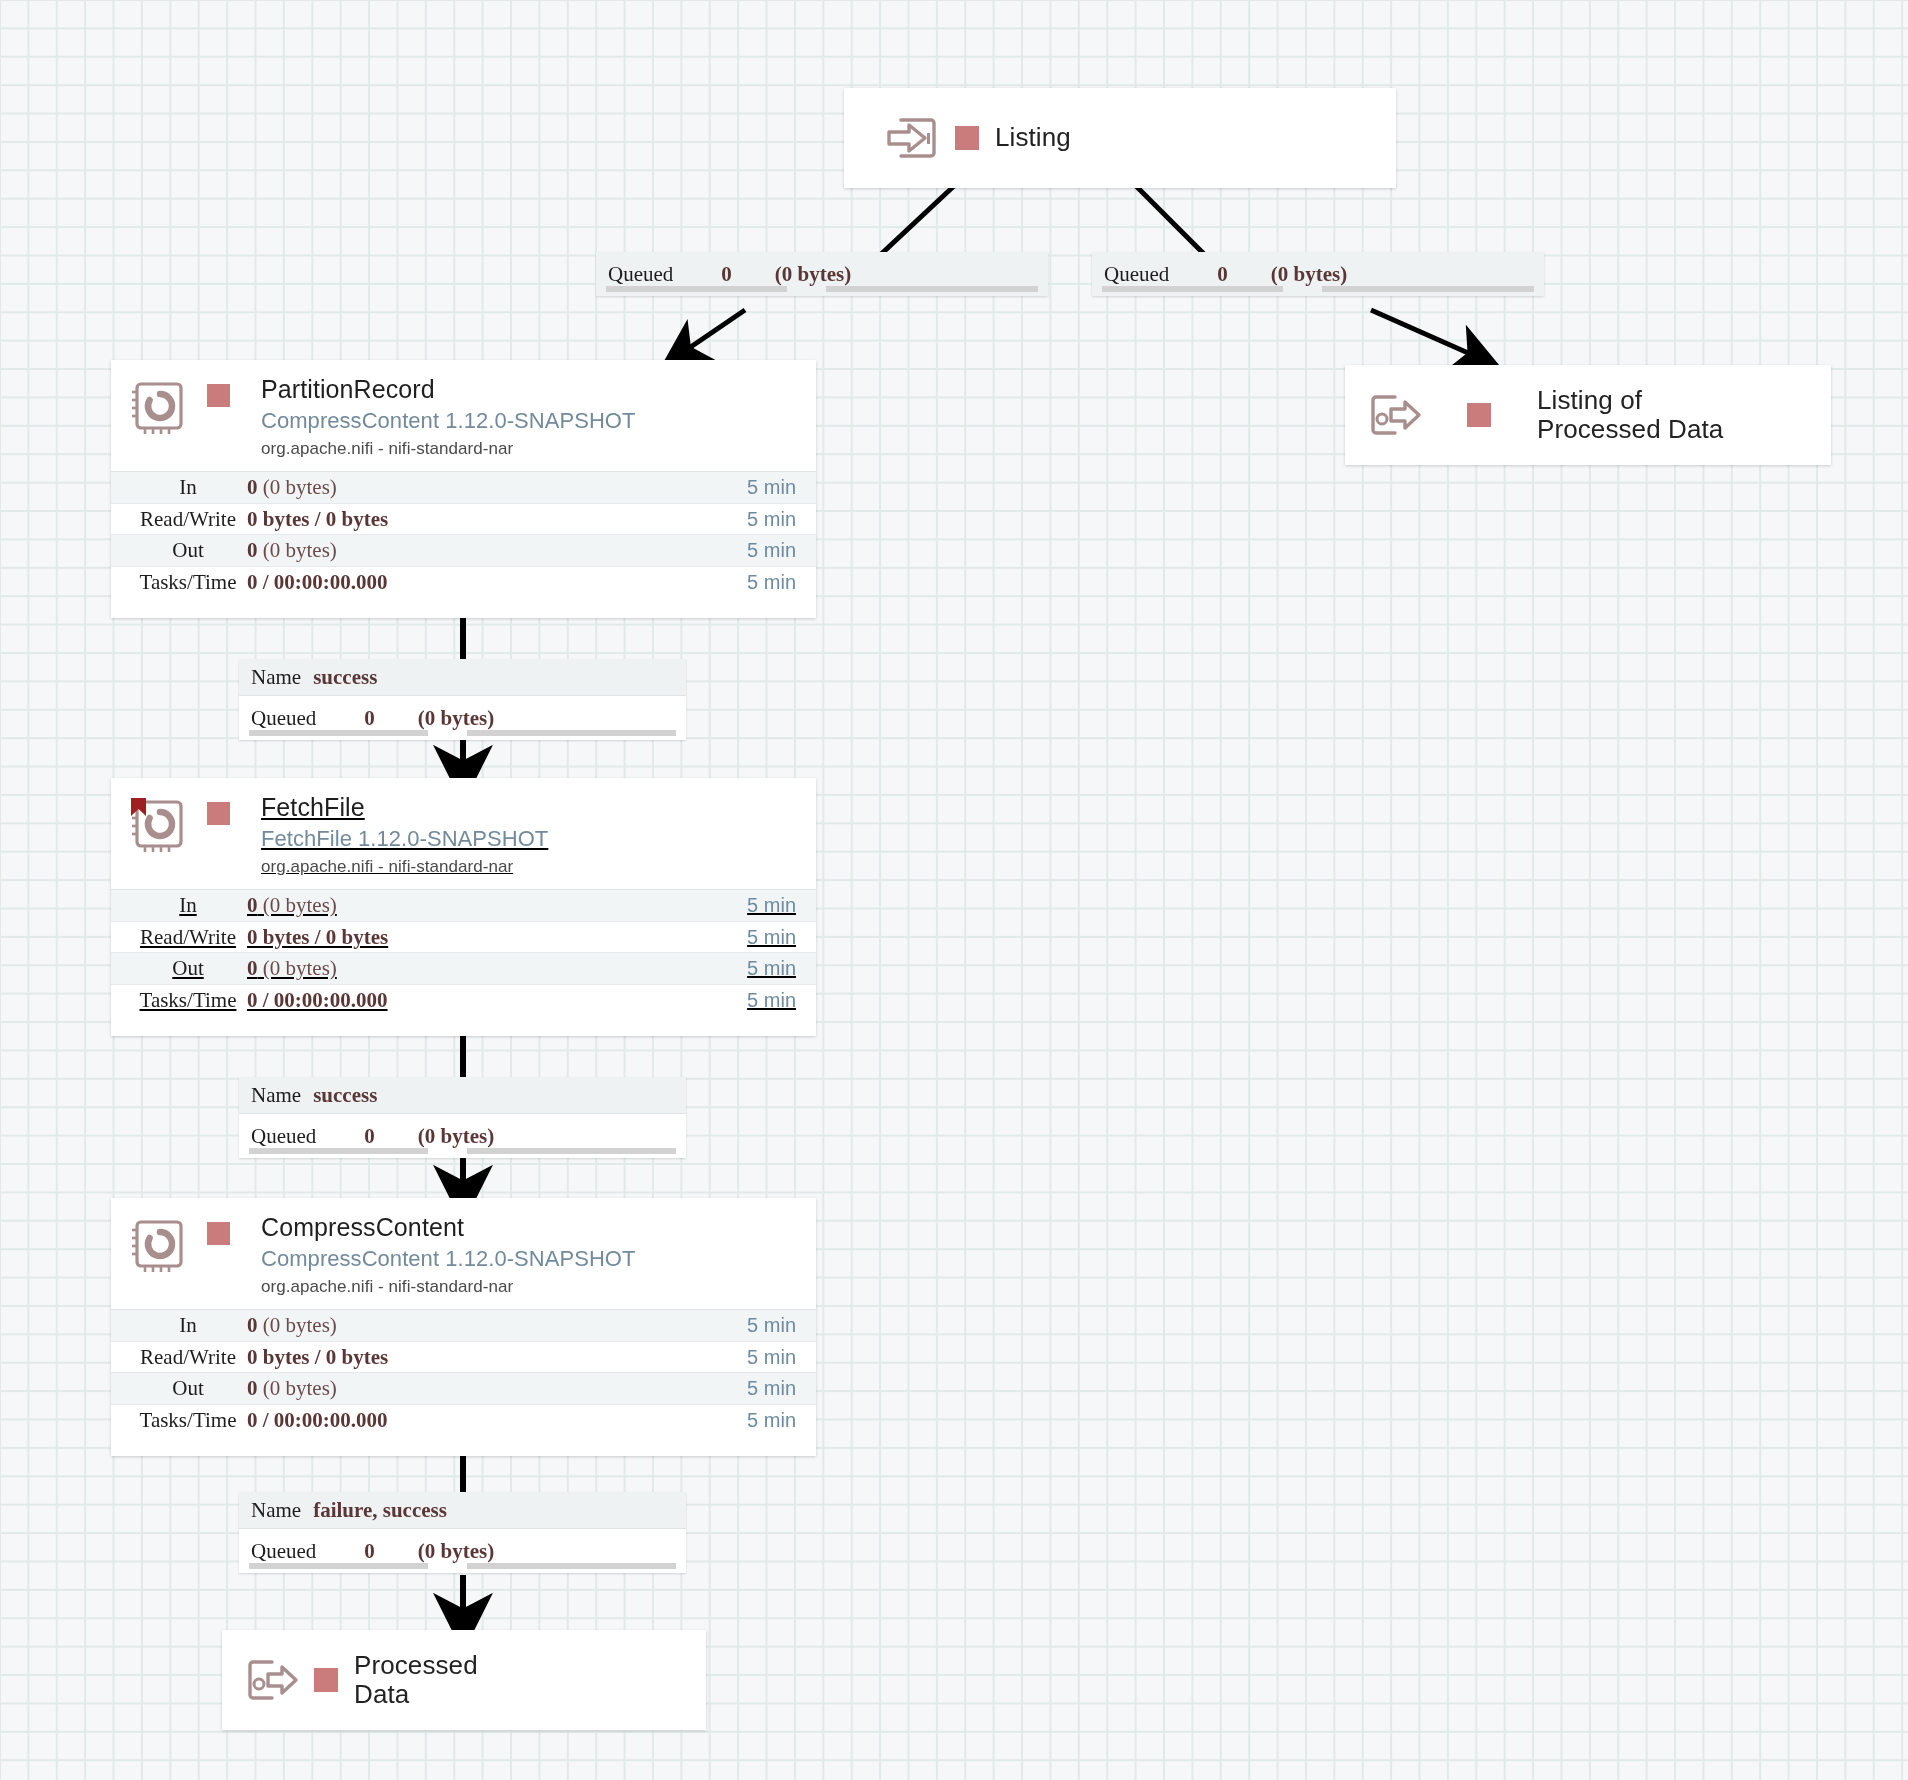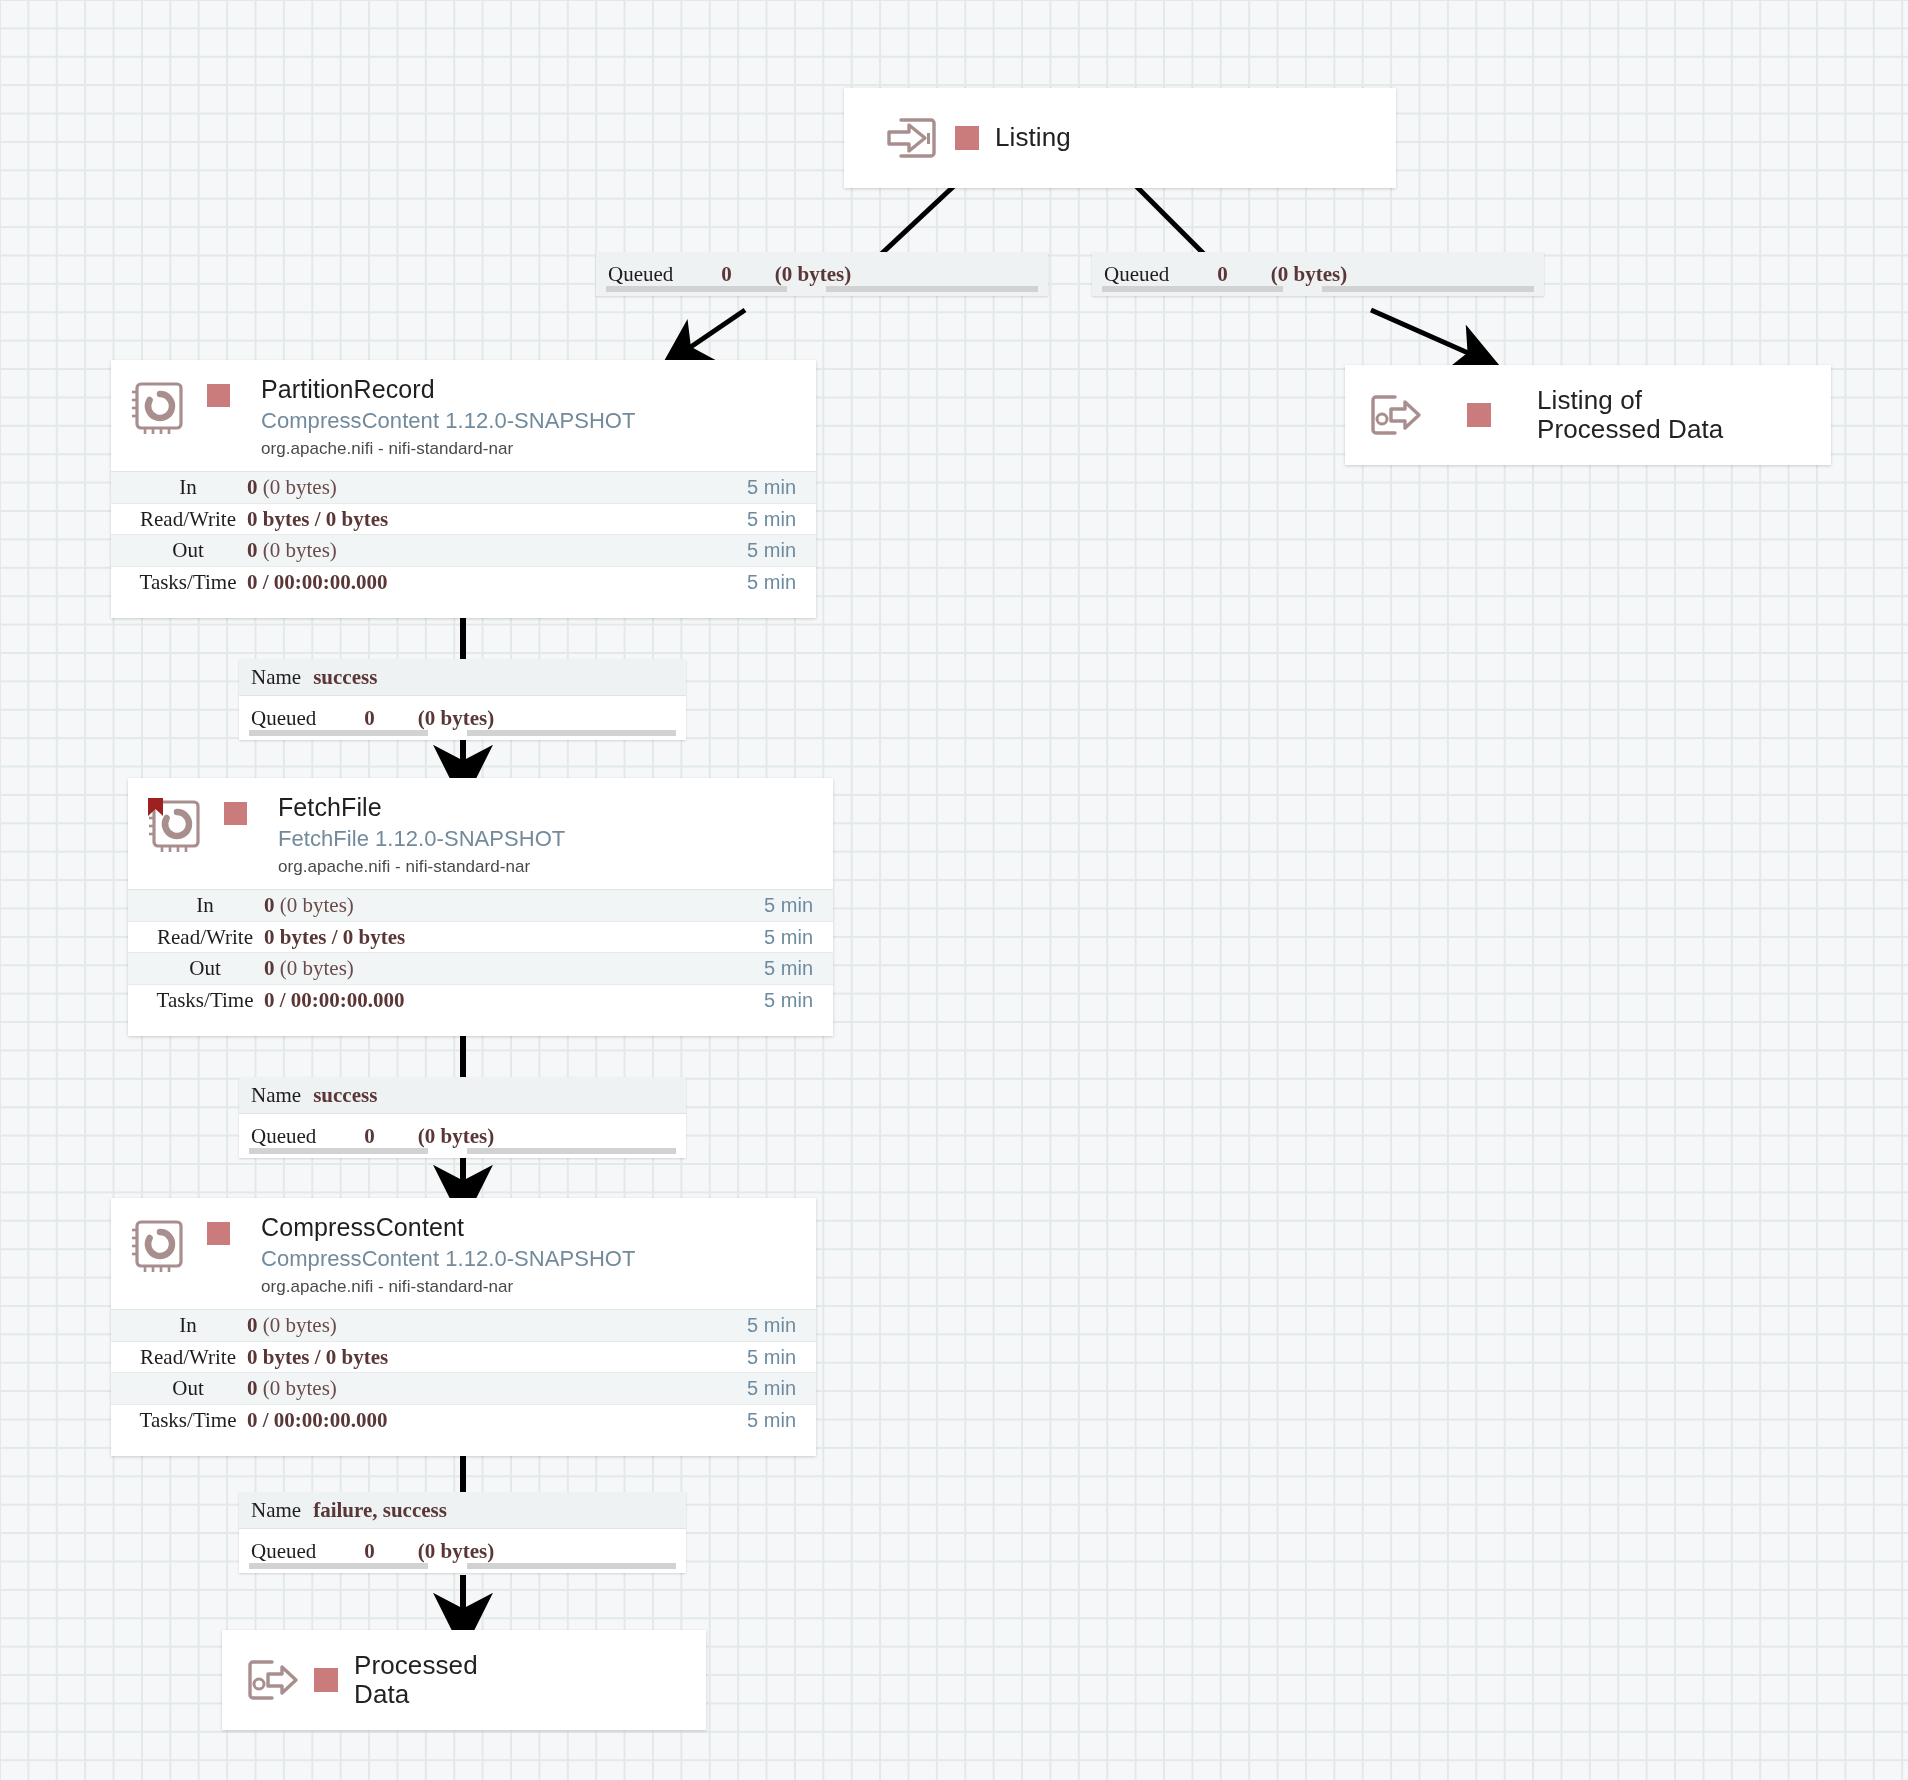--- a/index.html
+++ b/index.html
@@ -266,21 +266,21 @@
       <span class="conn-key">Queued</span>
       <span class="conn-val">0</span>
       <span class="conn-val soft" style="margin-left:7px;">(0 bytes)</span>
       <span class="bars">
         <span class="bar left"></span>
         <span class="bar right"></span>
       </span>
     </div>
   </div>
 
-  <div class="node" style="left:128px; top:778px; width:705px; height:258px;">
+  <div class="node" style="left:111px; top:778px; width:705px; height:258px;text-decoration:underline;">
     <div class="proc-head">
       <span class="proc-icon">
         <svg viewBox="0 0 62 62" width="62" height="62">
           <rect x="8" y="6" width="44" height="44" rx="4" fill="none" stroke="#a98e8e" stroke-width="3.2"></rect>
           <path d="M31,16 a12,12 0 1 1 -10.4,6" fill="none" stroke="#a98e8e" stroke-width="6.5" stroke-linecap="round"></path>
           <g stroke="#a98e8e" stroke-width="2.6">
             <line x1="8" y1="14" x2="3" y2="14"></line>
               <line x1="8" y1="22" x2="3" y2="22"></line>
             <line x1="8" y1="30" x2="3" y2="30"></line>
               <line x1="8" y1="38" x2="3" y2="38"></line>

